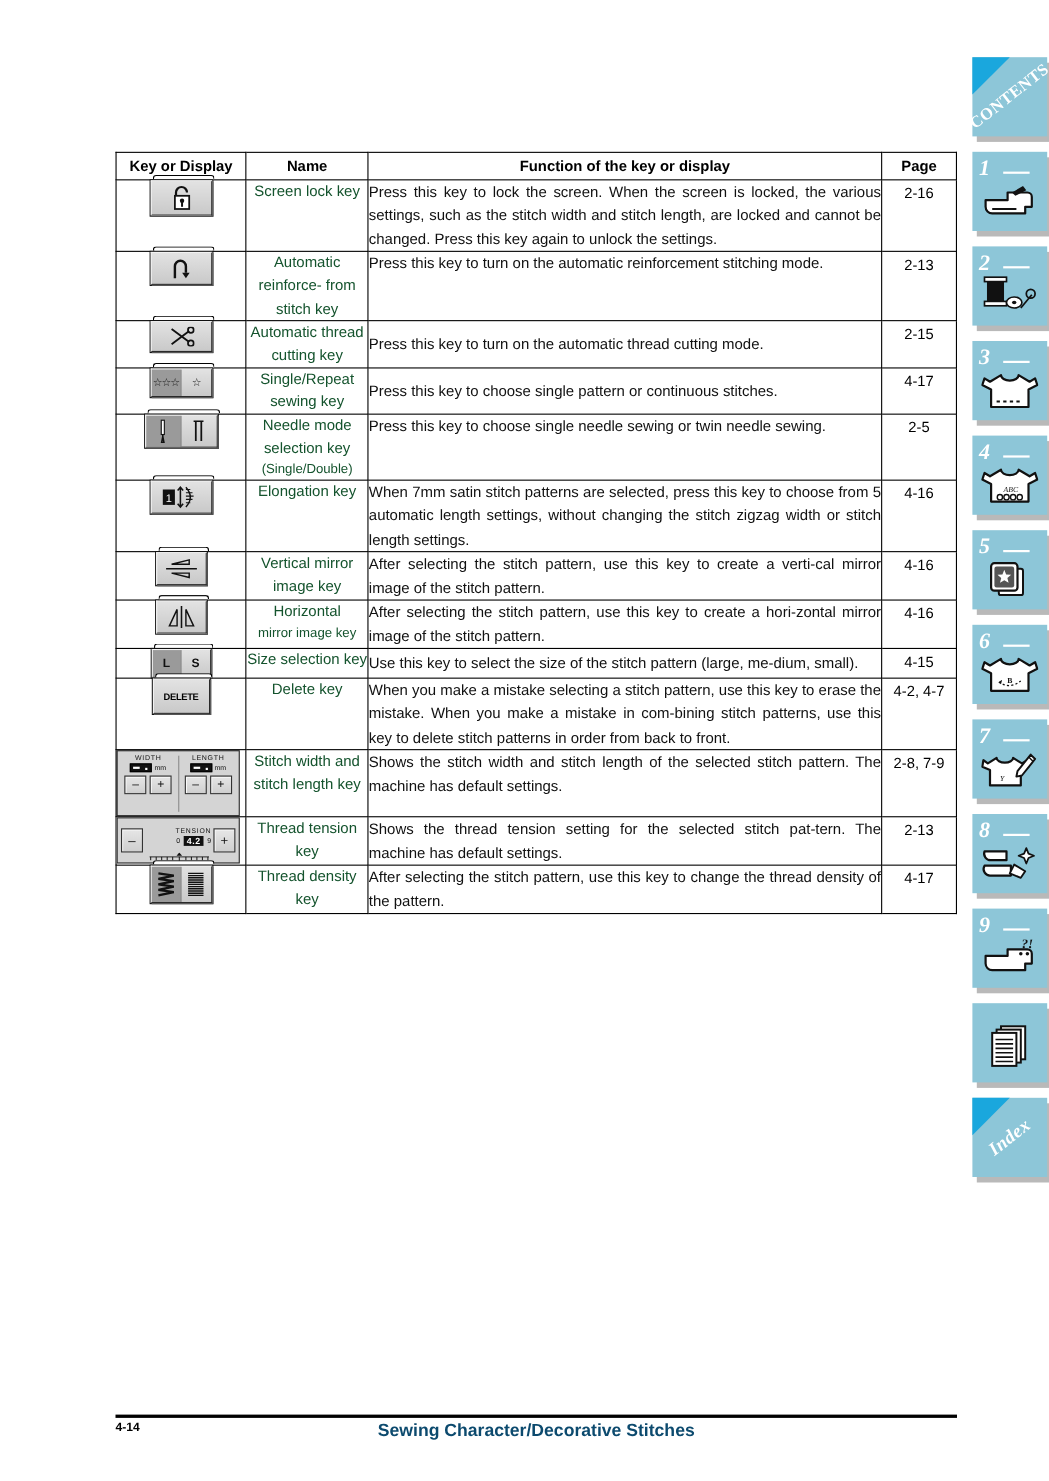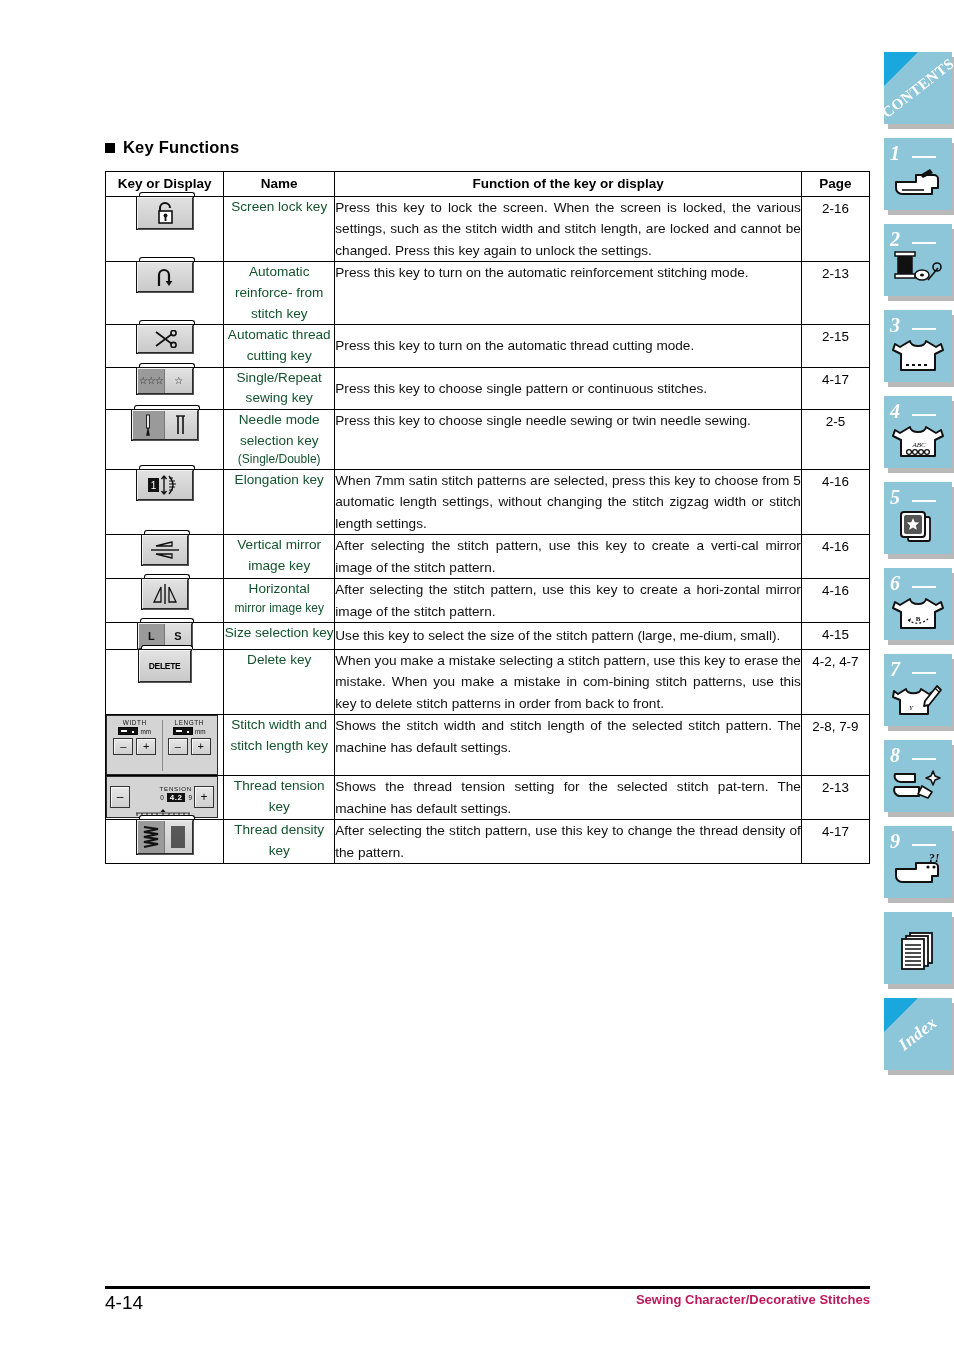--- a/index.html
+++ b/index.html
@@ -134,23 +134,23 @@
             font-family:"Liberation Sans",sans-serif; }
   .tn-scale { width:58px; height:7px; margin-top:1px; position:relative; }
 
   
   .dens { display:flex; width:100%; height:100%; }
   .dens .h { flex:1; display:flex; align-items:center; justify-content:center; }
   .dens .h.sel { background:#9a9a9a; }
 
   
   .footer-rule { position:absolute; left:105px; top:1286px; width:765px; height:2.5px; background:#000; }
-  .footer-page { position:absolute; left:105px; top:1292px; font-size:19px; font-weight:normal; color:#000; }
-  .footer-title { position:absolute; left:105px; top:1292px; width:765px; text-align:right;
-                  font-size:13px; font-weight:bold; color:#be185d; }
+  .footer-page { position:absolute; left:105px; top:1292px; font-size:11px; font-weight:bold; color:#000; }
+  .footer-title { position:absolute; left:105px; top:1292px; width:765px; text-align:center;
+                  font-size:16px; font-weight:bold; color:#0c4a6e; }
 
   
   .tabs { position:absolute; left:884px; top:52px; width:70px; }
   .tab {
     width:68px; height:72px; background:#8dc6d8;
     margin-bottom:14px; position:relative;
     box-shadow: 4px 5px 0 #b9b9b9;
   }
   .tab .num {
     position:absolute; left:6px; top:4px;
@@ -176,24 +176,20 @@
                 display:flex; align-items:center; justify-content:center; }
   .tab .glyph svg { display:block; }
 </style>
 </head>
 <body>
 
 <div id="page">
 
   <div id="content">
 
-    <div class="section-head">
-      <span class="section-bullet"></span>
-      <span>Key Functions</span>
-    </div>
 
     <table class="keytable">
       <colgroup>
         <col class="c-key">
           <col class="c-name">
           <col class="c-desc">
           <col class="c-page">
       </colgroup>
       <thead>
         <tr>

